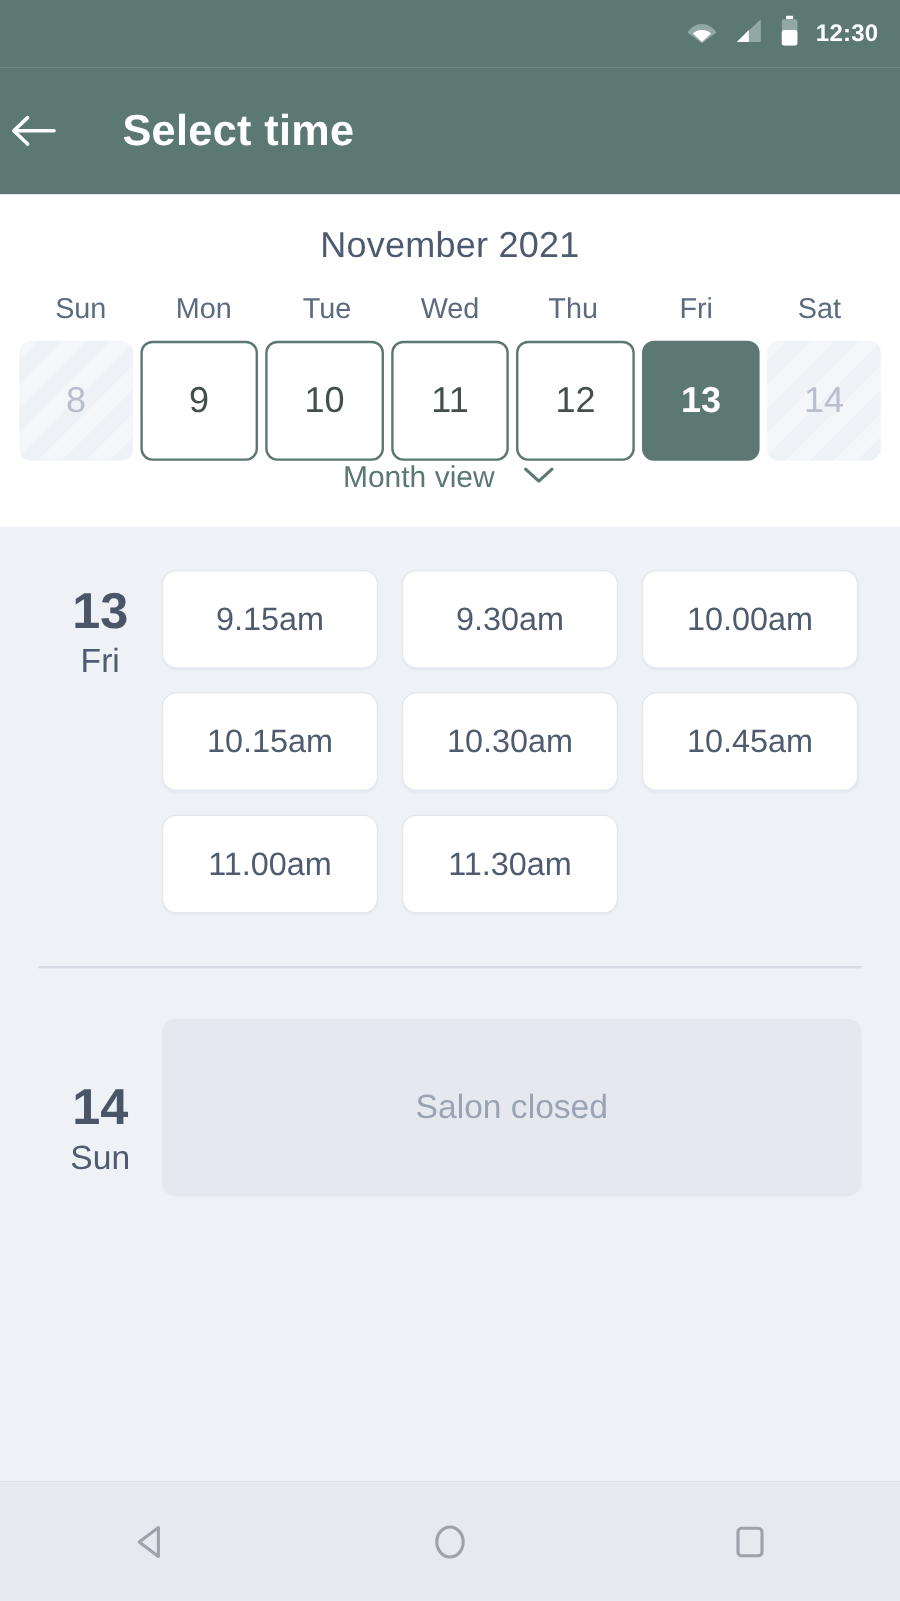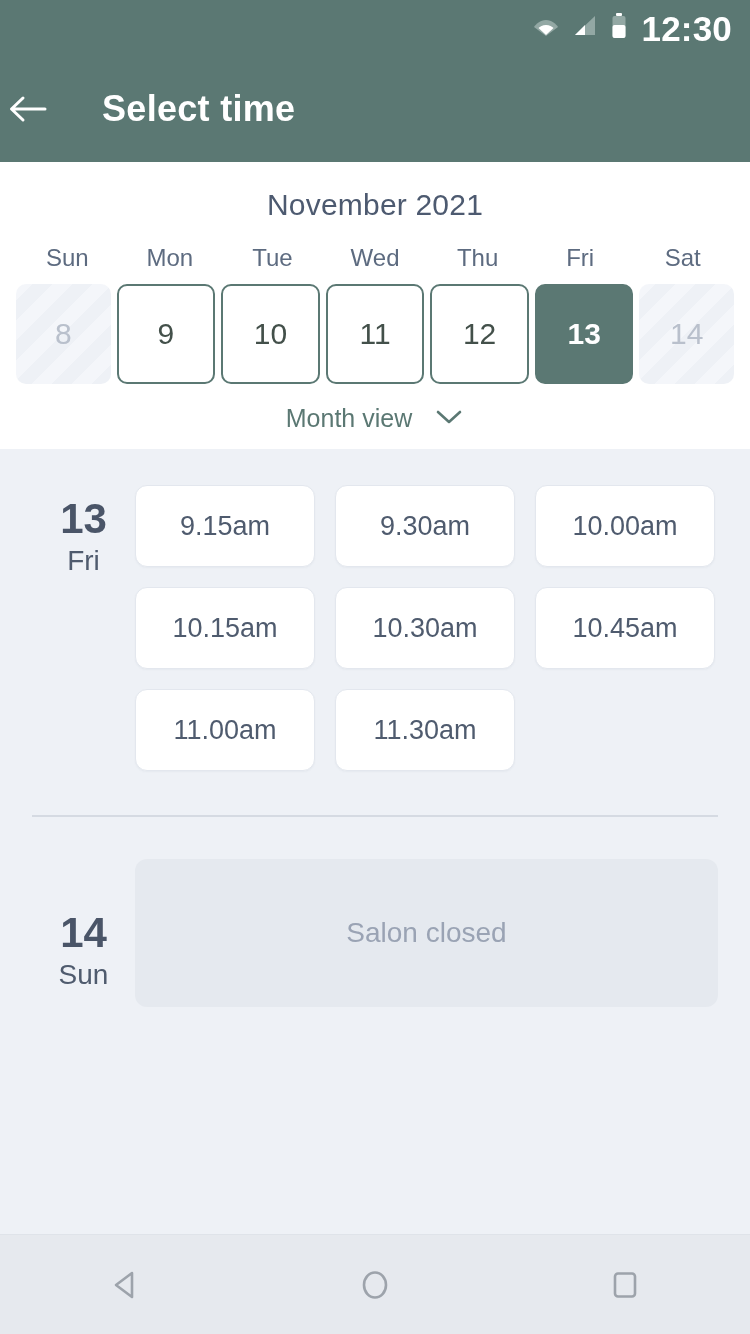--- a/index.html
+++ b/index.html
@@ -36,21 +36,21 @@
     flex: none;
   }
   .status-icons {
     display: flex;
     align-items: center;
     gap: 14px;
   }
   .status-icon { display: block; }
   .status-time {
     color: #ffffff;
-    font-size: 35px;
+    font-size: 20px;
     font-weight: bold;
     letter-spacing: 0.2px;
     margin-left: 14px;
     line-height: 1;
   }
 
   
   .appbar {
     height: 106px;
     background: #5b7873;
@@ -73,21 +73,21 @@
     font-weight: bold;
     margin-left: 46px;
     letter-spacing: 0.3px;
   }
 
   
   .calendar {
     background: #ffffff;
     flex: none;
     padding-top: 26px;
-    padding-bottom: 16px;
+    padding-bottom: 26px;
   }
   .month-label {
     text-align: center;
     font-size: 30px;
     color: #4d5a70;
     letter-spacing: 0.2px;
     margin-bottom: 22px;
   }
   .weekday-row {
     display: flex;
@@ -132,21 +132,20 @@
       repeating-linear-gradient(
         -45deg,
         #eef1f6 0px, #eef1f6 14px,
         #f4f6fa 14px, #f4f6fa 28px
       );
   }
   .monthview-row {
     display: flex;
     align-items: center;
     justify-content: center;
-    margin-top: 20px;
     gap: 22px;
     cursor: pointer;
     text-align: right;
   }
   .monthview-label {
     font-size: 25px;
     color: #5b7873;
   }
 
   

